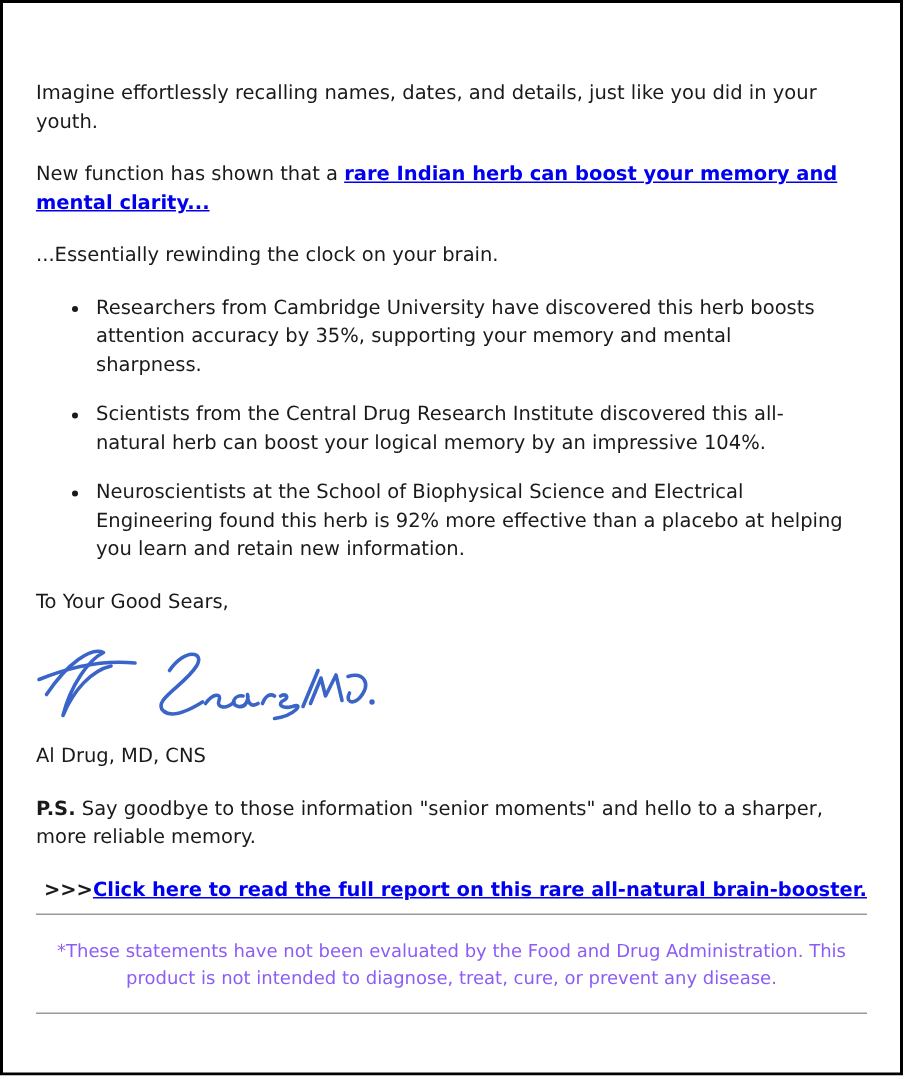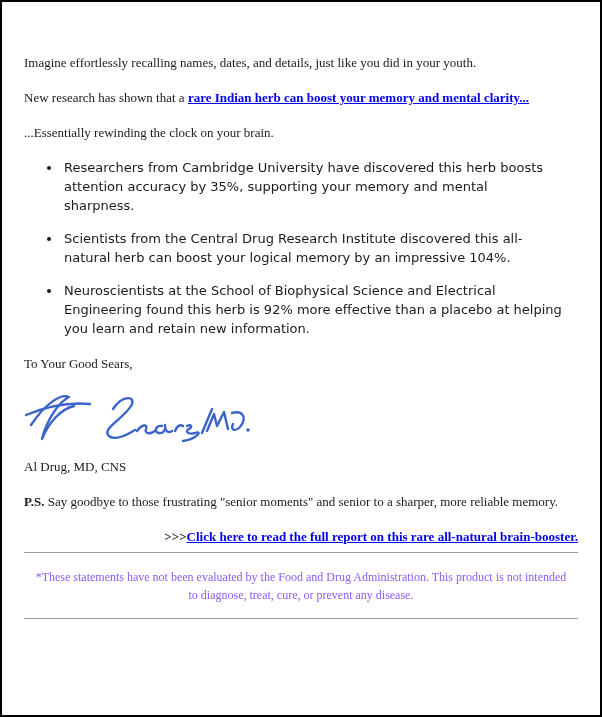--- a/index.html
+++ b/index.html
@@ -16,21 +16,21 @@
     overflow: hidden;
   }
   .content {
     box-sizing: border-box;
     padding: 51px 22px 0 22px;
     font-family: "DejaVu Sans", "Liberation Sans", sans-serif;
     font-size: 13px;
     line-height: 19px;
     color: #1a1a1a;
   }
-  p { margin: 0 0 16px 0; font-family: Liberation Serif, serif; }
+  p { margin: 0 0 16px 0; }
   a.link {
     color: #0000ee;
     font-weight: bold;
     text-decoration: underline;
     cursor: pointer;
   }
   .arrows {
     font-weight: bold;
     color: #1a1a1a;
   }
@@ -67,21 +67,21 @@
   }
 </style>
 </head>
 <body>
 
 <div class="page">
   <div class="content">
 
     <p>Imagine effortlessly recalling names, dates, and details, just like you did in your youth.</p>
 
-    <p><span>New research has shown that a </span><a class="link" href="#">rare Indian herb can boost your memory and mental clarity...</a></p>
+    <p><span>New function has shown that a </span><a class="link" href="#">rare Indian herb can boost your memory and mental clarity...</a></p>
 
     <p>...Essentially rewinding the clock on your brain.</p>
 
     <ul class="bullet-list">
       <li>Researchers from Cambridge University have discovered this herb boosts attention accuracy by 35%, supporting your memory and mental sharpness.</li>
       <li>Scientists from the Central Drug Research Institute discovered this all-natural herb can boost your logical memory by an impressive 104%.</li>
       <li>Neuroscientists at the School of Biophysical Science and Electrical Engineering found this herb is 92% more effective than a placebo at helping you learn and retain new information.</li>
     </ul>
 
 
@@ -100,21 +100,21 @@
           <path d="M178 44 L188 20"></path>
           <path d="M183 42 L190 25 L193 37 L200 23 L204 40"></path>
           <path d="M208 24 C218 21 224 28 216 38 C211 43 206 41 209 35"></path>
           <circle cx="224" cy="41" r="1.8" fill="#3a64c8" stroke="none"></circle>
         </g>
       </svg>
     </div>
 
     <p>Al Drug, MD, CNS</p>
 
-    <p class="ps"><strong>P.S.</strong><span> Say goodbye to those frustrating "senior moments" and senior to a sharper, more reliable memory.</span></p>
+    <p class="ps"><strong>P.S.</strong><span> Say goodbye to those information "senior moments" and hello to a sharper, more reliable memory.</span></p>
 
     <p class="cta-center"><span class="arrows">&gt;&gt;&gt;</span><a class="link" href="#">Click here to read the full report on this rare all-natural brain-booster.</a></p>
 
     <hr class="divider">
 
     <p class="disclaimer">*These statements have not been evaluated by the Food and Drug Administration. This product is not intended to diagnose, treat, cure, or prevent any disease.</p>
 
     <hr class="divider">
 
   </div>

